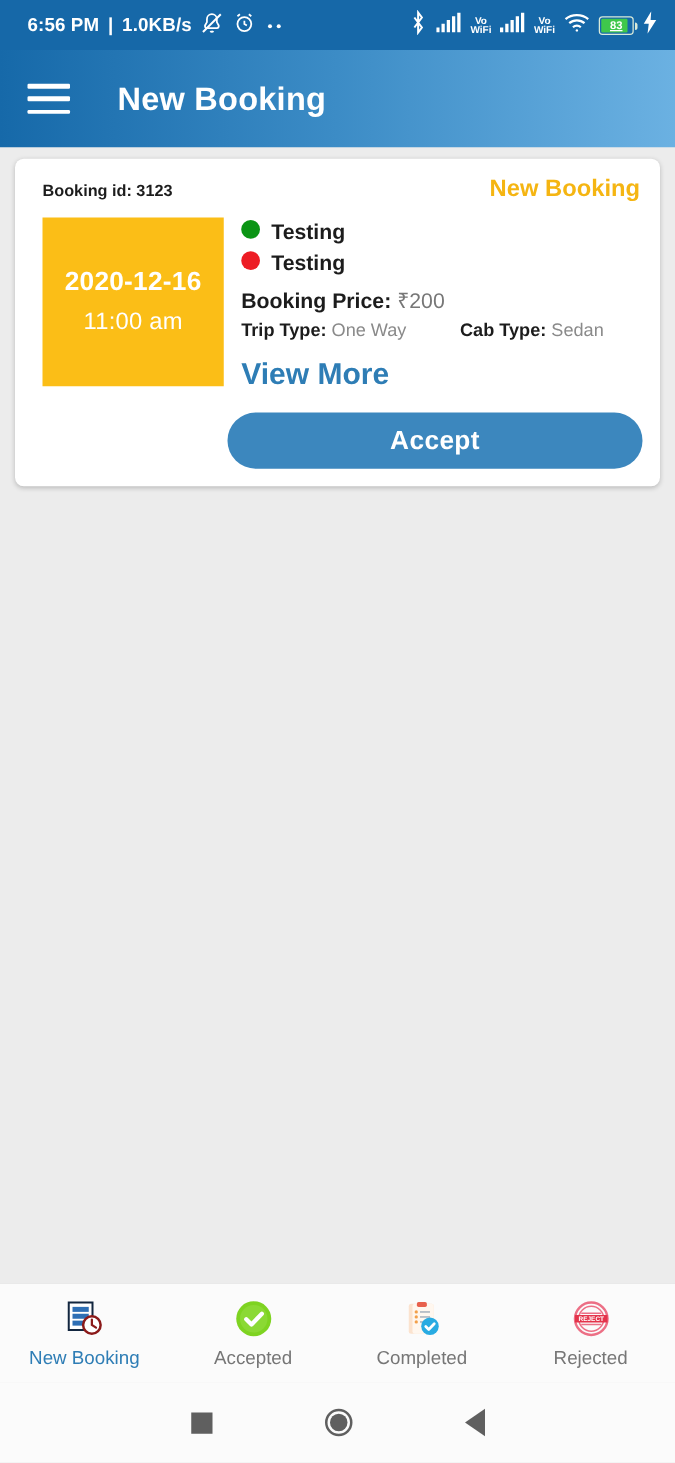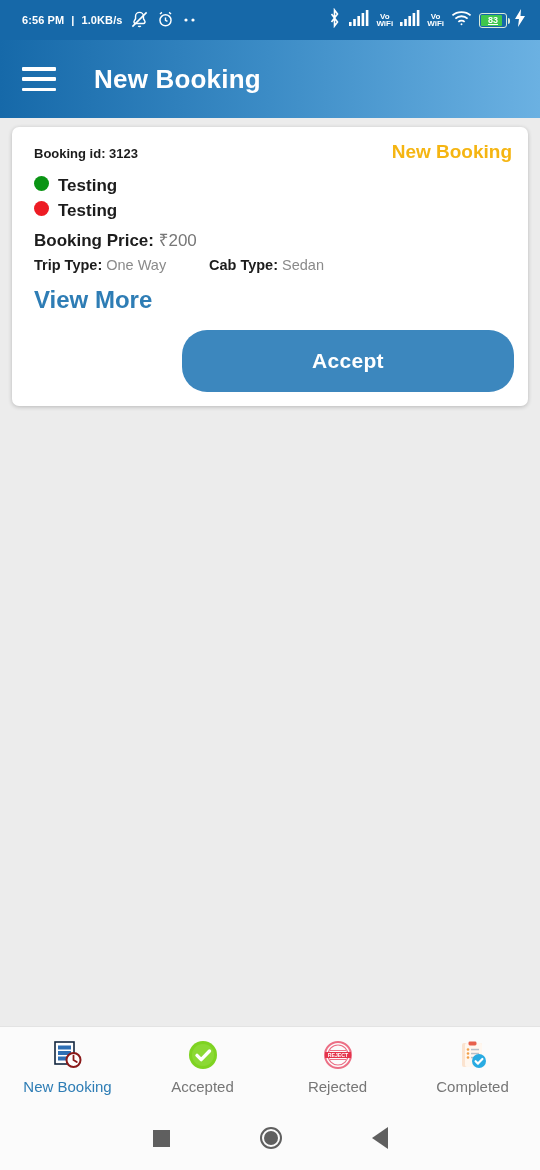--- a/index.html
+++ b/index.html
@@ -17,21 +17,21 @@
     display: flex;
     align-items: center;
     justify-content: space-between;
     padding: 0 14px 0 22px;
     color: #ffffff;
   }
   .status-left {
     display: flex;
     align-items: center;
     gap: 7px;
-    font-size: 11px;
+    font-size: 15px;
     font-weight: bold;
     letter-spacing: 0.1px;
   }
   .status-right {
     display: flex;
     align-items: center;
     gap: 7px;
   }
   .sb-icon { display: block; }
   .vowifi {
@@ -169,21 +169,21 @@
   .view-more {
     margin-top: 13px;
     font-size: 24px;
     font-weight: bold;
     color: #2E7DB5;
     cursor: pointer;
   }
 
   .accept-btn {
     margin: 16px 0 0 158px;
-    height: 62px;
+    height: 45px;
     background: #3C87BE;
     border-radius: 25px;
     display: flex; align-items: center; justify-content: center;
     color: #ffffff; font-size: 21px; font-weight: bold;
     cursor: pointer;
     letter-spacing: 0.3px;
   }
 
   
   .bottom-nav {
@@ -330,20 +330,24 @@
 <div class="content">
   <div class="booking-card">
 
     <div class="card-header">
       <div class="booking-id">Booking id: 3123</div>
       <div class="booking-tag">New Booking</div>
     </div>
 
     <div class="card-body">
 
+      <div class="date-box">
+        <div class="d-date">2020-12-16</div>
+        <div class="d-time">11:00 am</div>
+      </div>
 
       <div class="details">
 
         <div class="loc-row">
           <span class="dot dot-green"></span>
           <span class="loc-text">Testing</span>
         </div>
 
         <div class="loc-row">
           <span class="dot dot-red"></span>
@@ -392,53 +396,53 @@
 
   <div class="nav-item">
     <span class="nav-icon">
       <svg width="30" height="30" viewBox="0 0 30 30">
         <circle cx="15" cy="15" r="14" fill="#7ED321"></circle>
         <circle cx="15" cy="15" r="11" fill="#8BD934"></circle>
         <path d="M9 15.4l4.2 4.2L21.5 11" stroke="#ffffff" stroke-width="3.4" fill="none" stroke-linecap="round" stroke-linejoin="round"></path>
       </svg>
     </span>
     <span class="nav-label">Accepted</span>
-  </div>
-
-  <div class="nav-item">
-    <span class="nav-icon">
-      <svg width="30" height="30" viewBox="0 0 30 30">
-        <circle cx="15" cy="15" r="13" fill="none" stroke="#EC6F85" stroke-width="2"></circle>
-        <circle cx="15" cy="15" r="10" fill="none" stroke="#EC6F85" stroke-width="1.2"></circle>
-        <path d="M7 10.5h16M7 19.5h16" stroke="#EC6F85" stroke-width="1.2"></path>
-        <rect x="2" y="12" width="26" height="6" fill="#E4334A"></rect>
-        <text x="15" y="16.8" font-size="5.2" font-family="Liberation Sans, sans-serif" font-weight="bold" fill="#ffffff" text-anchor="middle">REJECT</text>
-      </svg>
-    </span>
-    <span class="nav-label">Rejected</span>
   </div>
 
   <div class="nav-item">
     <span class="nav-icon">
       <svg width="30" height="30" viewBox="0 0 30 30">
         <rect x="4" y="3" width="20" height="24" rx="2" fill="#FBE3CF"></rect>
         <rect x="7" y="3" width="17" height="24" rx="2" fill="#FFF7EF"></rect>
         <rect x="10.5" y="1.5" width="8" height="4" rx="1.4" fill="#E8604C"></rect>
         <circle cx="10" cy="9.5" r="1.3" fill="#F3A04A"></circle>
         <circle cx="10" cy="13.5" r="1.3" fill="#F3A04A"></circle>
         <circle cx="10" cy="17.5" r="1.3" fill="#F3A04A"></circle>
         <rect x="13" y="8.8" width="8" height="1.5" fill="#B8BFC7"></rect>
         <rect x="13" y="12.8" width="8" height="1.5" fill="#B8BFC7"></rect>
         <rect x="13" y="16.8" width="8" height="1.5" fill="#B8BFC7"></rect>
         <circle cx="21" cy="21" r="7" fill="#29ABE2"></circle>
         <path d="M17.6 21.2l2.4 2.4 4.4-4.6" stroke="#ffffff" stroke-width="2.2" fill="none" stroke-linecap="round" stroke-linejoin="round"></path>
       </svg>
     </span>
     <span class="nav-label">Completed</span>
   </div>
+
+  <div class="nav-item">
+    <span class="nav-icon">
+      <svg width="30" height="30" viewBox="0 0 30 30">
+        <circle cx="15" cy="15" r="13" fill="none" stroke="#EC6F85" stroke-width="2"></circle>
+        <circle cx="15" cy="15" r="10" fill="none" stroke="#EC6F85" stroke-width="1.2"></circle>
+        <path d="M7 10.5h16M7 19.5h16" stroke="#EC6F85" stroke-width="1.2"></path>
+        <rect x="2" y="12" width="26" height="6" fill="#E4334A"></rect>
+        <text x="15" y="16.8" font-size="5.2" font-family="Liberation Sans, sans-serif" font-weight="bold" fill="#ffffff" text-anchor="middle">REJECT</text>
+      </svg>
+    </span>
+    <span class="nav-label">Rejected</span>
+  </div>
 </div>
 
 <div class="android-nav">
   <span class="nav-sq"></span>
   <span class="nav-circle">
       <i></i>
     </span>
   <span class="nav-tri"></span>
 </div>
 

